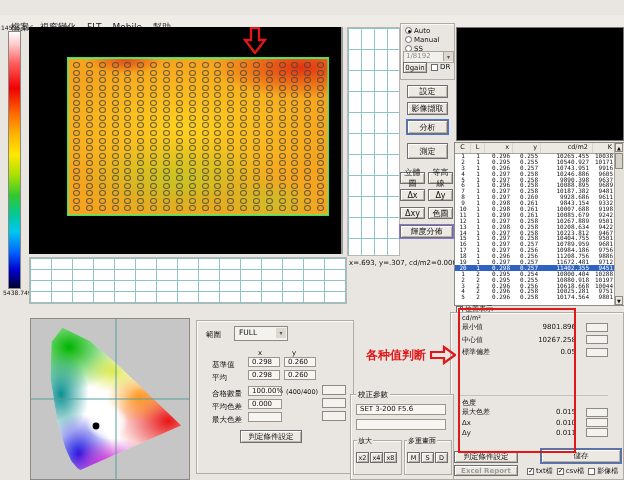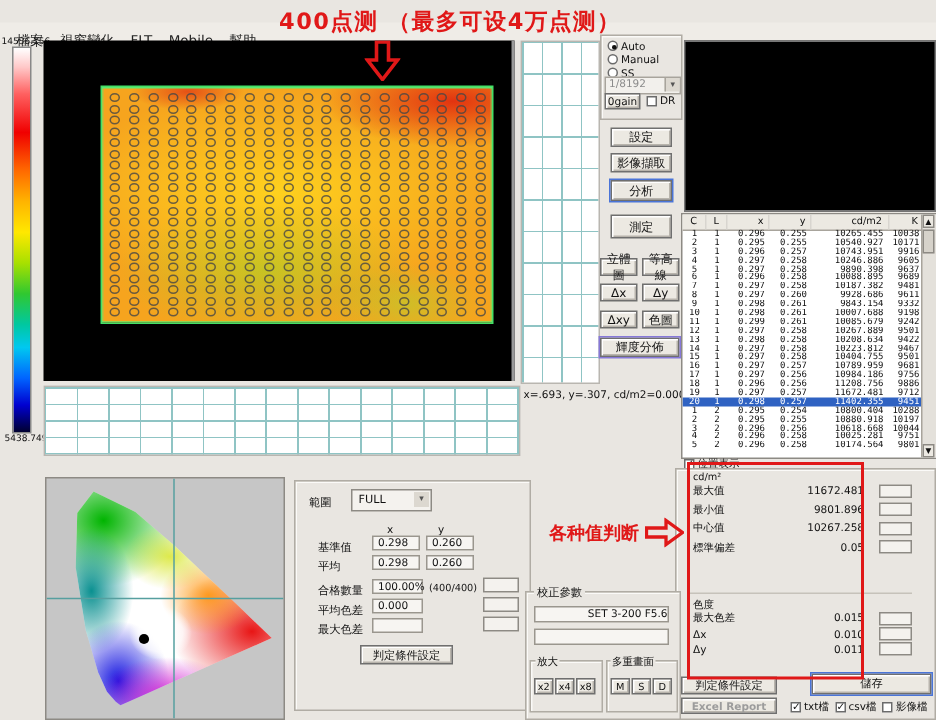--- a/index.html
+++ b/index.html
@@ -134,42 +134,41 @@
   #maxdiff-label{left:212px;top:415px;font-size:7.5px;}
   #maxdiff-val{left:248px;top:412px;width:34px;height:10px;}
   .rp-jbox{width:24px;height:10px;background:#f4f2ee;border:1px solid #8d8a84;box-sizing:border-box;}
   #rp-box1{left:322px;top:385px;}
   #rp-box2{left:322px;top:398px;}
   #rp-box3{left:322px;top:411px;}
   #btn-judge1{left:240px;top:430px;width:62px;height:13px;font-size:7.5px;}
   
   #calib-box{left:350px;top:394px;width:102px;height:84px;background:#e9e6e1;}
   #calib-title{left:356px;top:390px;font-size:7.5px;background:#e9e6e1;padding:0 2px;z-index:5;}
-  #calib-val{left:356px;top:404px;width:90px;height:11px;text-align:right;}
+  #calib-val{left:356px;top:404px;width:90px;height:11px;}
   #calib-val2{left:356px;top:419px;width:90px;height:11px;}
   .subbox{border:1px solid #b0aca4;box-shadow:inset 1px 1px 0 #fbfaf8;}
   #zoom-box{left:353px;top:440px;width:47px;height:33px;}
   #zoom-label{left:357px;top:436px;font-size:7px;background:#e9e6e1;padding:0 1px;z-index:5;}
   #zoom-btns{left:356px;top:452px;display:flex;gap:1px;}
   #multi-box{left:404px;top:440px;width:46px;height:33px;}
   #multi-label{left:407px;top:436px;font-size:7px;background:#e9e6e1;padding:0 1px;z-index:5;}
   #multi-btns{left:407px;top:452px;display:flex;gap:1px;}
   .minibtn{width:13px;height:11px;font-size:6.5px;}
   
   #cie-panel{left:30px;top:318px;width:158px;height:160px;background:#c6c6c6;border:1px solid #8d8a84;}
 </style>
 </head>
 <body>
 
 <div id="app">
 
 
   <div class="abs" id="menubar"><span class="menu-item">檔案</span><span class="menu-item">視窗變化</span><span class="menu-item">FLT</span><span class="menu-item">Mobile</span><span class="menu-item">幫助</span></div>
 
-  <div class="abs annot" id="annot-top">400点测 （最多可设4万点测）</div>
   <svg class="abs" id="arrow-down" width="24" height="27" viewBox="0 0 24 27">
     <path d="M8 1 h8 v12 h6 L12 26 L2 13 h6 z" fill="none" stroke="#e01818" stroke-width="2.4"></path>
   </svg>
   <div class="abs annot" id="annot-judge">各种值判断</div>
   <svg class="abs" id="arrow-right" width="26" height="20" viewBox="0 0 26 20">
     <path d="M1 7 h13 v-5 L25 10 L14 18 v-5 H1 z" fill="none" stroke="#e01818" stroke-width="2.2"></path>
   </svg>
 
   <span class="abs" id="scale-max">14536.156</span>
   <div class="abs" id="scale-bar"></div>
@@ -842,27 +841,20 @@
 
   <span class="abs chk" id="pos-check">
       <span class="box">✓</span>
       <span class="lbl">位置表示</span>
     </span>
 
   <div class="abs groupbox" id="stats-box"></div>
   <span class="abs" id="lum-label">cd/m²</span>
   <div class="abs" id="lum-rows">
       <div class="stat-row">
-        <span class="stat-label">最大值</span>
-        <span class="stat-val">11672.481</span>
-        <span class="jslot">
-          <span class="jbox"></span>
-        </span>
-      </div>
-      <div class="stat-row">
         <span class="stat-label">最小值</span>
         <span class="stat-val">9801.896</span>
         <span class="jslot">
           <span class="jbox"></span>
         </span>
       </div>
       <div class="stat-row">
         <span class="stat-label">中心值</span>
         <span class="stat-val">10267.258</span>
         <span class="jslot">

